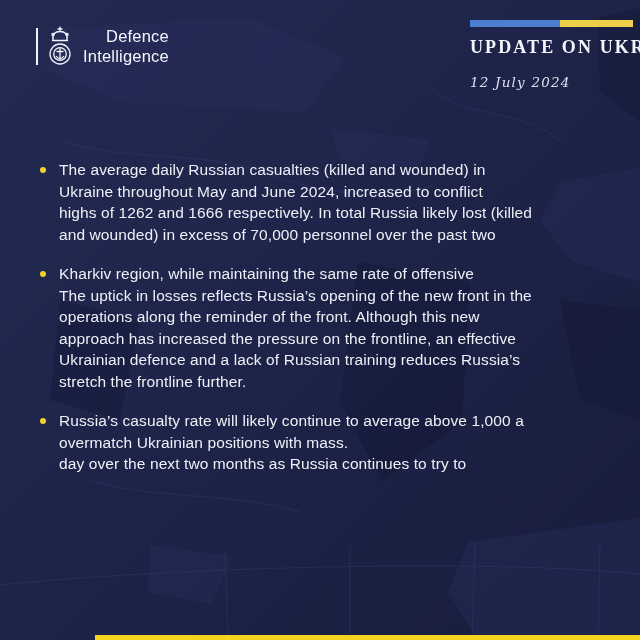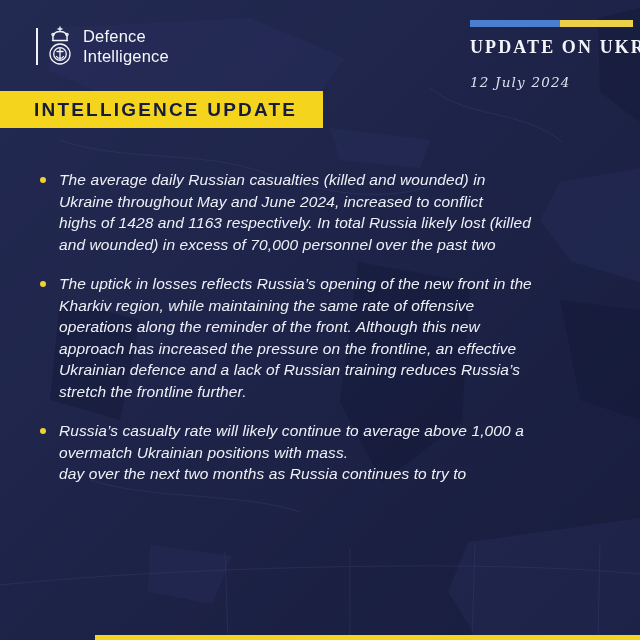--- a/index.html
+++ b/index.html
@@ -10,40 +10,40 @@
     background:linear-gradient(135deg,#232a52 0%,#1e2449 45%,#181d3d 100%);
     font-family:"Liberation Sans", sans-serif;
     -webkit-font-smoothing:antialiased;
   }
   .map-bg{position:absolute;inset:0;width:640px;height:640px;}
 
   
   .logo{position:absolute;left:36px;top:26px;display:flex;align-items:flex-start;}
   .logo-bar{width:2px;height:37px;background:#f2f3f8;margin-top:2px;}
   .crest{margin-left:7px;margin-top:0;}
-  .logo-text{margin-left:8px;color:#f6f7fb;font-size:16.5px;line-height:19.5px;font-weight:400;letter-spacing:.2px;margin-top:1px;}
+  .logo-text{margin-left:8px;color:#f6f7fb;font-size:16.5px;line-height:19.5px;font-weight:400;letter-spacing:.2px;margin-top:1px;text-align:right;}
 
   .update-block{position:absolute;left:470px;top:20px;width:166px;}
   .flag-bar{display:flex;width:163px;height:7px;}
   .flag-bar .blue{width:55%;height:100%;background:var(--flag-blue,#4c7ed0);}
   .flag-bar .yellow{width:45%;height:100%;background:var(--flag-yellow,#edd04a);}
   .update-label{margin-top:10px;color:#f4f5fa;font-size:18px;font-weight:700;letter-spacing:2.1px;white-space:nowrap;font-family:Liberation Serif, serif;}
   .update-date{margin-top:16px;color:#dde1ef;font-family:"DejaVu Serif", serif;font-style:italic;font-size:13.5px;letter-spacing:1.2px;}
 
   
   .banner{
     position:absolute;left:0;top:91px;width:323px;height:37px;
     background:var(--banner-yellow,#f4d41d);
     display:flex;align-items:center;
     padding-left:34px;box-sizing:border-box;
   }
   .banner span{color:#171c3e;font-size:19px;font-weight:800;letter-spacing:2.2px;white-space:nowrap;}
 
   
-  .bullets{position:absolute;left:40px;top:169px;right:26px;font-style:italic;}
+  .bullets{position:absolute;left:40px;top:159px;right:26px;}
   .bullet-item{display:flex;margin-bottom:18px;}
   .bullet-dot{flex:0 0 auto;width:6px;height:6px;border-radius:50%;background:var(--bullet-yellow,#f0d12d);margin-top:8px;}
   .bullet-text{margin-left:13px;color:#eef0f6;font-size:15.5px;line-height:21.5px;letter-spacing:.1px;}
 
   .footer-bar{position:absolute;left:95px;right:0;bottom:0;height:5px;background:var(--banner-yellow,#f4d41d);}
 </style>
 </head>
 <body>
 
 <div class="canvas">
@@ -96,39 +96,36 @@
 
   <div class="update-block">
     <div class="flag-bar">
       <span class="blue"></span>
       <span class="yellow"></span>
     </div>
     <div class="update-label">UPDATE ON UKRAINE</div>
     <div class="update-date">12 July 2024</div>
   </div>
 
-  <div class="banner">
-    <span>INTELLIGENCE UPDATE</span>
-  </div>
 
   <main class="bullets" id="bullet-list">
       <div class="bullet-item">
         <span class="bullet-dot"></span>
         <div class="bullet-text">
           <div>The average daily Russian casualties (killed and wounded) in</div>
           <div>Ukraine throughout May and June 2024, increased to conflict</div>
-          <div>highs of 1428 and 1163 respectively. In total Russia likely lost (killed</div>
+          <div>highs of 1262 and 1666 respectively. In total Russia likely lost (killed</div>
           <div>and wounded) in excess of 70,000 personnel over the past two</div>
         </div>
       </div>
       <div class="bullet-item">
         <span class="bullet-dot"></span>
         <div class="bullet-text">
+          <div>Kharkiv region, while maintaining the same rate of offensive</div>
           <div>The uptick in losses reflects Russia’s opening of the new front in the</div>
-          <div>Kharkiv region, while maintaining the same rate of offensive</div>
           <div>operations along the reminder of the front. Although this new</div>
           <div>approach has increased the pressure on the frontline, an effective</div>
           <div>Ukrainian defence and a lack of Russian training reduces Russia’s</div>
           <div>stretch the frontline further.</div>
         </div>
       </div>
       <div class="bullet-item">
         <span class="bullet-dot"></span>
         <div class="bullet-text">
           <div>Russia’s casualty rate will likely continue to average above 1,000 a</div>

